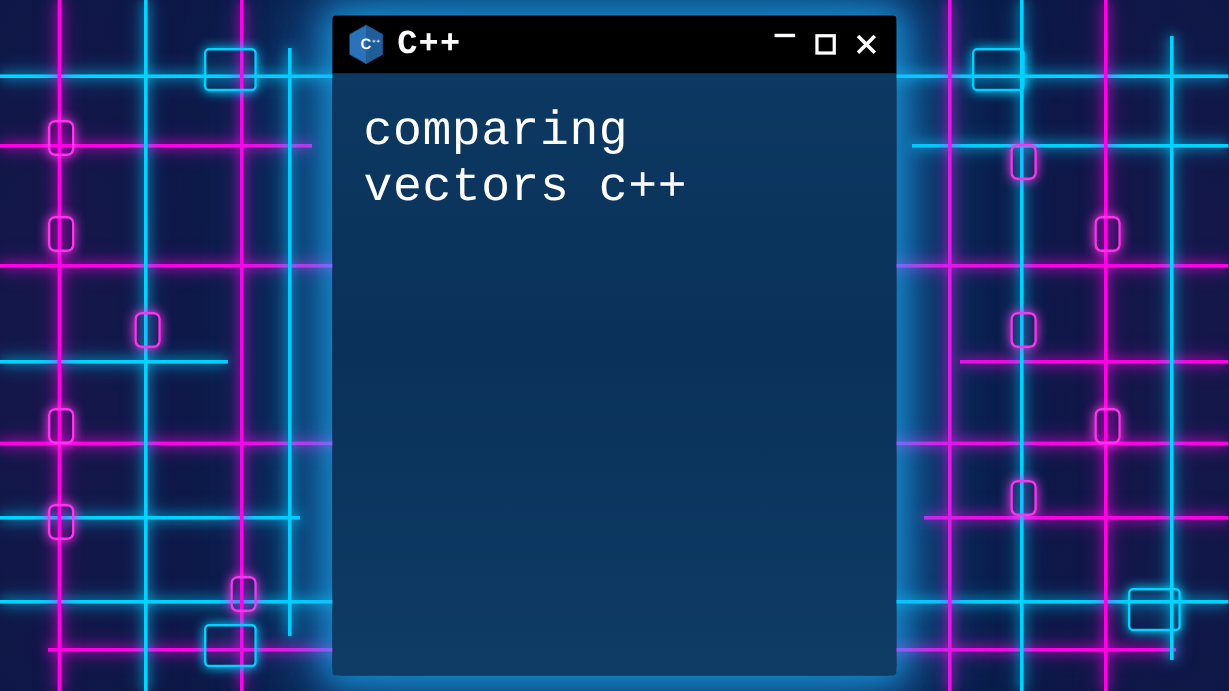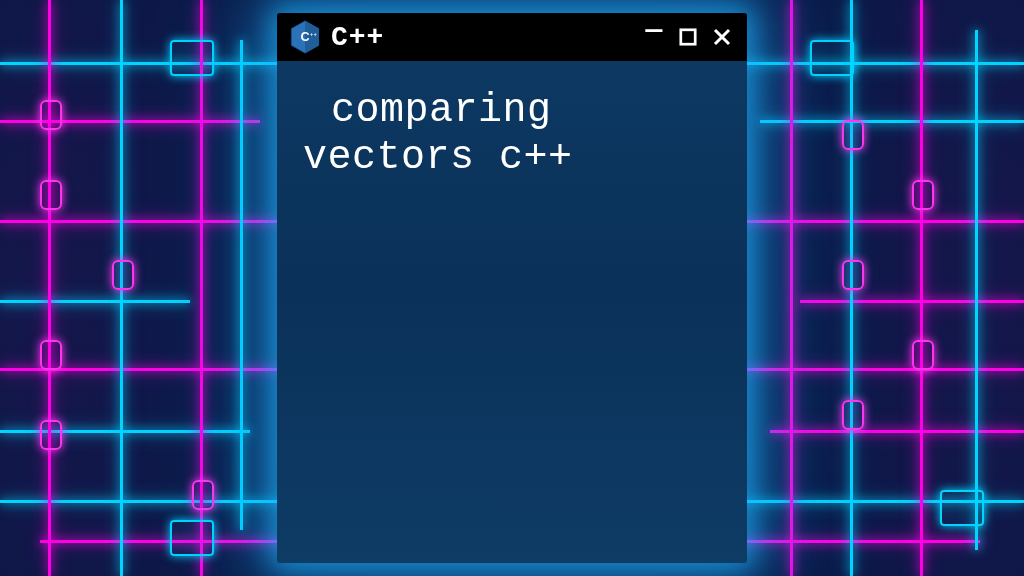--- a/index.html
+++ b/index.html
@@ -154,16 +154,16 @@
       </span>
       <span class="win-btn close">
         <svg viewBox="0 0 20 20">
             <line x1="3" y1="3" x2="17" y2="17" stroke="#ffffff" stroke-width="3"></line>
             <line x1="17" y1="3" x2="3" y2="17" stroke="#ffffff" stroke-width="3"></line>
           </svg>
       </span>
     </div>
   </div>
   <div class="content">
-    <span style="white-space: pre-line; margin-left: 28px;">comparing
+    <span style="white-space: pre-line;">comparing
 vectors c++</span>
   </div>
 </div>
 
 </body></html>

